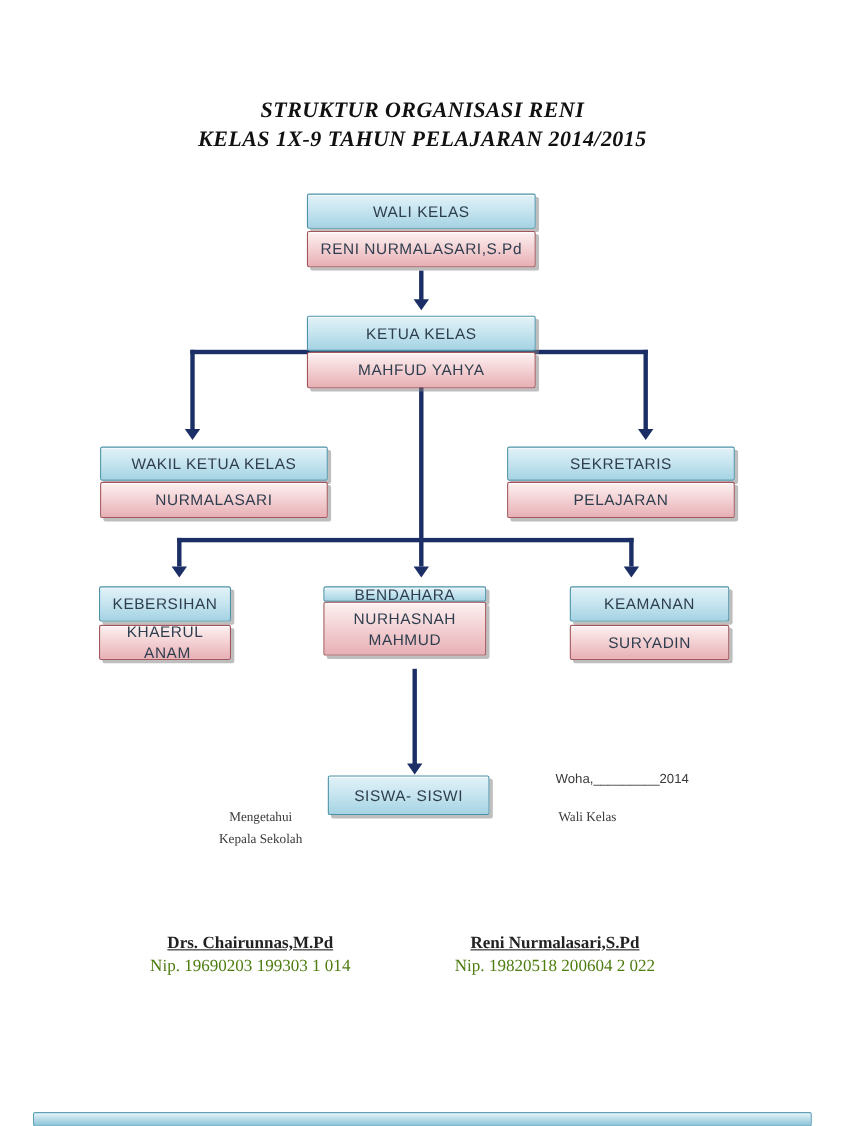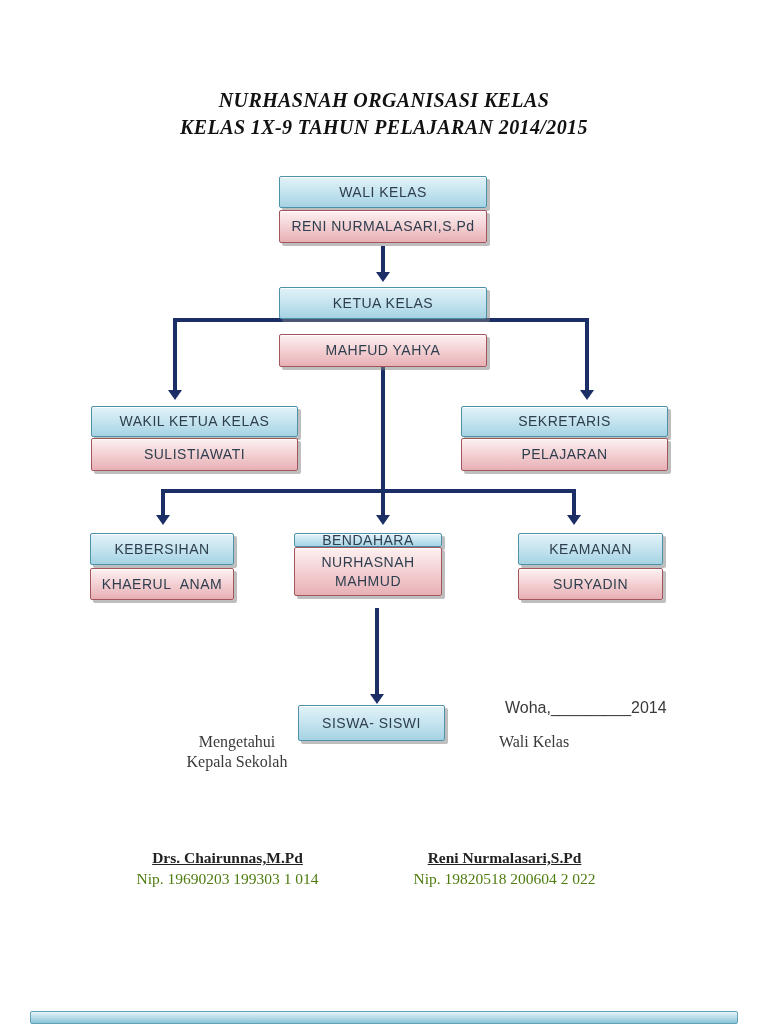--- a/index.html
+++ b/index.html
@@ -18,35 +18,35 @@
   .node{position:absolute;}
   .role-box,.name-box{box-sizing:border-box;display:flex;align-items:center;justify-content:center;
         text-align:center;border-radius:2px;color:#2e3e4e;font-size:14px;letter-spacing:.5px;
         box-shadow:3px 3px 0 rgba(125,125,125,.5), inset 0 1px 0 rgba(255,255,255,.85);
         white-space:pre-line;line-height:19px;}
   .role-box{border:1px solid #4d92a8;
         background:linear-gradient(180deg,#e2f2f8 0%,#c5e4ef 50%,#a5d3e3 100%);}
   .name-box{border:1px solid #a2565c;
         background:linear-gradient(180deg,#fdf1f1 0%,#f3d0d3 50%,#e7b0b5 100%);}
   
-  .txt{position:absolute;color:#3a3a3a;font-size:16px;line-height:20px;}
+  .txt{position:absolute;color:#3a3a3a;font-size:12px;line-height:20px;}
   .center{text-align:center;font-family:Liberation Serif, serif;}
   .sig-name{font-weight:bold;text-decoration:underline;color:#222;}
   .sig-nip{color:#4d7c0f;}
   .footer-bar{position:absolute;left:30px;top:1011px;width:708px;height:13px;border-radius:2px;
         border:1px solid #5fa2b8;box-sizing:border-box;
         background:linear-gradient(180deg,#e6f4fa 0%,#b3d9e7 55%,#8cc3d8 100%);}
 </style>
 </head>
 <body>
 
 <div class="page">
 
   <div class="title">
-    <div>NURHASNAH ORGANISASI KELAS</div>
+    <div>STRUKTUR ORGANISASI RENI</div>
     <div>KELAS 1X-9 TAHUN PELAJARAN 2014/2015</div>
   </div>
 
   <div class="vline" style="left:381px;top:246px;height:27px"></div>
   <div class="arrow" style="left:376px;top:272px"></div>
 
   <div class="hline" style="left:173px;top:318px;width:416px"></div>
   <div class="vline" style="left:173px;top:318px;height:74px"></div>
   <div class="arrow" style="left:168px;top:390px"></div>
   <div class="vline" style="left:585px;top:318px;height:74px"></div>
@@ -63,34 +63,34 @@
   <div class="vline" style="left:375px;top:608px;height:88px"></div>
   <div class="arrow" style="left:370px;top:694px"></div>
 
   <div class="node" style="left:279px;top:176px;width:208px">
     <div class="role-box" style="height:32px"><span>WALI KELAS</span></div>
     <div class="name-box" style="height:33px;margin-top:2px"><span>RENI NURMALASARI,S.Pd</span></div>
   </div>
 
   <div class="node" style="left:279px;top:287px;width:208px">
     <div class="role-box" style="height:32px"><span>KETUA KELAS</span></div>
-    <div class="name-box" style="height:33px;margin-top:15px"><span>MAHFUD YAHYA</span></div>
+    <div class="name-box" style="height:33px;margin-top:1px"><span>MAHFUD YAHYA</span></div>
   </div>
 
   <div class="node" style="left:91px;top:406px;width:207px">
     <div class="role-box" style="height:31px"><span>WAKIL KETUA KELAS</span></div>
-    <div class="name-box" style="height:33px;margin-top:1px"><span>SULISTIAWATI</span></div>
+    <div class="name-box" style="height:33px;margin-top:1px"><span>NURMALASARI</span></div>
   </div>
 
   <div class="node" style="left:461px;top:406px;width:207px">
     <div class="role-box" style="height:31px"><span>SEKRETARIS</span></div>
     <div class="name-box" style="height:33px;margin-top:1px"><span>PELAJARAN</span></div>
   </div>
 
-  <div class="node" style="left:90px;top:533px;width:144px">
+  <div class="node" style="left:90px;top:533px;width:120px">
     <div class="role-box" style="height:32px"><span>KEBERSIHAN</span></div>
     <div class="name-box" style="height:32px;margin-top:3px"><span>KHAERUL &nbsp;ANAM</span></div>
   </div>
 
   <div class="node" style="left:294px;top:533px;width:148px">
     <div class="role-box" style="height:14px"><span>BENDAHARA</span></div>
     <div class="name-box" style="height:49px"><span>NURHASNAH
 MAHMUD</span></div>
   </div>
 

